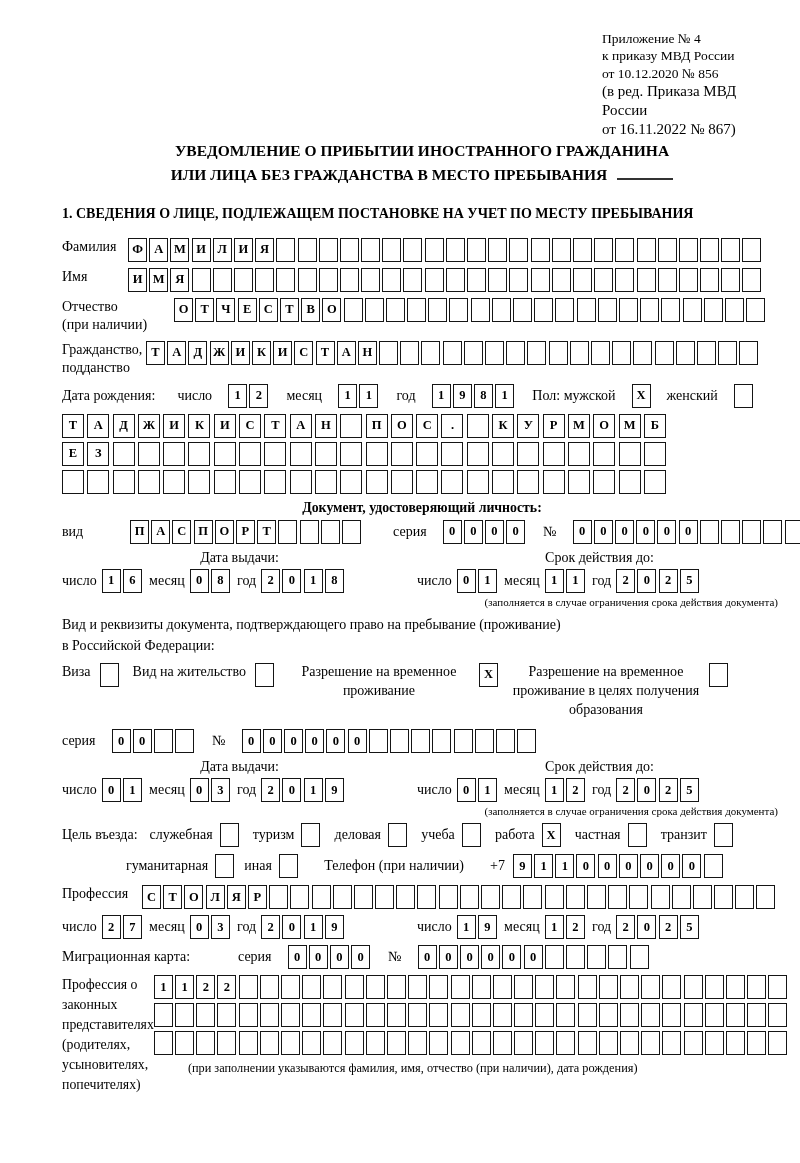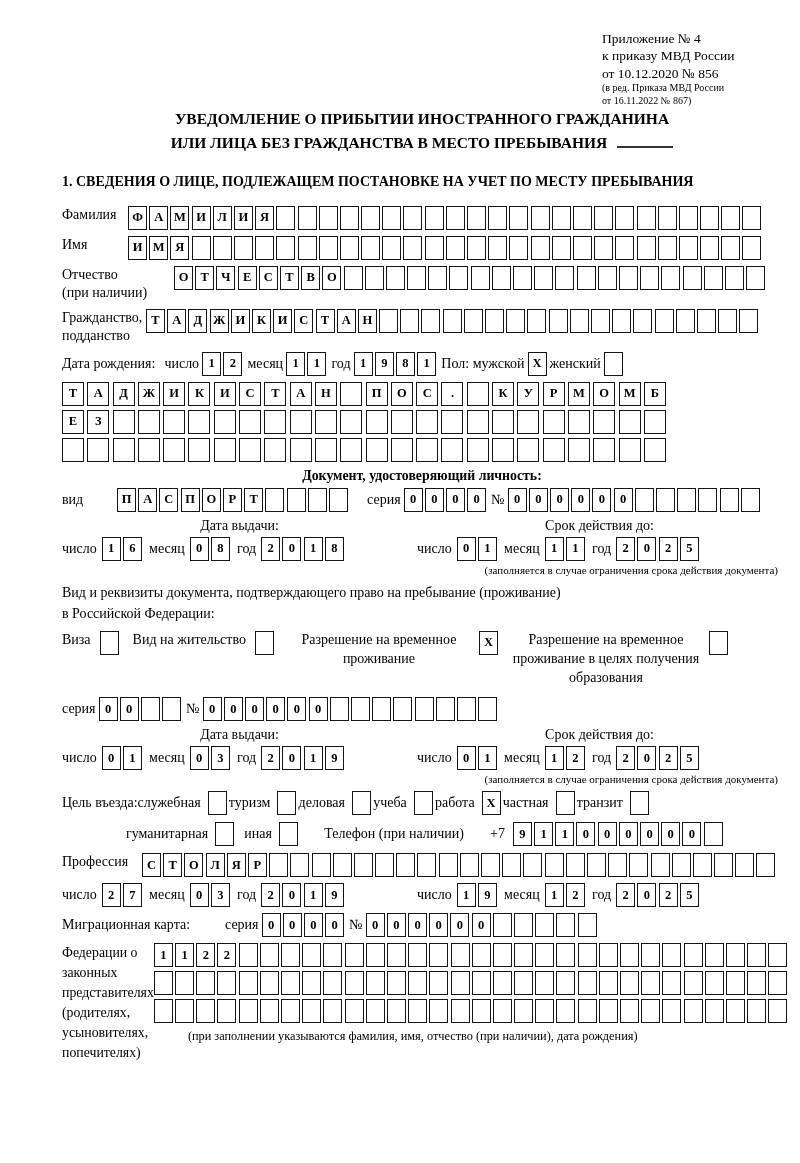--- a/index.html
+++ b/index.html
@@ -1,40 +1,40 @@
 <!DOCTYPE html>
 <html><head>
 <meta charset="utf-8">
 <style>
   * { margin:0; padding:0; box-sizing:border-box; }
   html,body { background:#fff; }
   body { width:800px; font-family:"Liberation Serif","DejaVu Serif",serif; color:#000; }
   .page { width:800px; min-height:1163px; padding:30px 18px 20px 62px; background:#fff; }
 
   .hdr { margin-left:auto; width:180px; font-size:13.5px; line-height:1.28; }
-  .hdr .sub { font-size:10px; }
+  .hdr .sub { font-size:15px; }
   .hdr .sub:first-of-type { margin-top:3px; }
   .forma { text-align:right; padding-right:16px; font-weight:bold; font-size:14.5px; margin:24px 0 16px; letter-spacing:.4px; }
 
   .title { text-align:center; font-weight:bold; font-size:15.5px; line-height:1.5; margin-bottom:20px; }
   .uline { display:inline-block; width:56px; border-bottom:2px solid #333; margin-left:10px; }
 
   .sec { font-weight:bold; font-size:14px; margin-bottom:16px; }
 
   .row { display:flex; align-items:flex-start; margin-bottom:6px; }
   .lbl { font-size:14px; line-height:1.32; flex:0 0 auto; }
   .w65 { width:66px; } .w110 { width:112px; } .w82 { width:84px; }
 
   .cells { display:flex; flex-wrap:nowrap; }
   .cell { width:var(--cw,19px); height:24px; border:1.6px solid #151515; margin-right:var(--gap,2.2px);
           display:inline-flex; align-items:center; justify-content:center;
           font-size:12.5px; font-weight:bold; flex:0 0 auto; background:#fff; }
   .cb { margin:0 0 0 6px; }
 
-  .inline { display:flex; align-items:center; gap:3px; flex-wrap:nowrap; }
+  .inline { display:flex; align-items:center; gap:16px; flex-wrap:nowrap; }
   .gap-l { margin-left:14px; }
 
   .center-head { text-align:center; font-weight:bold; font-size:13.8px; margin:2px 0 4px; }
 
   .dates { margin:4px 0 6px; }
   .dates-h { display:flex; font-size:14px; margin-bottom:3px; }
   .dh-l { width:355px; text-align:center; }
   .dh-r { flex:1; text-align:center; }
   .dates-f { display:flex; align-items:center; }
   .dg { display:flex; align-items:center; gap:5px; }
@@ -42,21 +42,21 @@
   .dates-note { text-align:right; font-size:11px; margin-top:3px; padding-right:4px; }
 
   .intro { font-size:14px; line-height:1.5; }
   .opts { display:flex; align-items:flex-start; margin:7px 0 10px; gap:14px; font-size:14px; }
   .opt { display:flex; align-items:flex-start; gap:9px; }
   .opt .txt { line-height:1.35; }
   .opt .ctr { text-align:center; }
   .mw180 { max-width:182px; } .mw190 { max-width:188px; }
   .opt .cell { margin:0; }
 
-  .purpose1 { display:flex; align-items:center; gap:0; font-size:14px; margin-bottom:7px; }
+  .purpose1 { display:flex; align-items:center; gap:12px; font-size:14px; margin-bottom:7px; }
   .purpose2 { display:flex; align-items:center; gap:8px; font-size:14px; margin-bottom:7px; padding-left:64px; }
   .pitem { display:flex; align-items:center; gap:7px; }
 
   .reps { display:flex; align-items:flex-start; margin-top:4px; }
   .reps-lbl { width:128px; font-size:13.8px; line-height:1.45; }
   .reps-cells .cells { margin-bottom:4px; }
   .final-note { font-size:12.3px; margin:6px 0 0 160px; }
 </style>
 </head>
 <body>
@@ -673,21 +673,21 @@
         <span class="cell"></span>
         <span class="cell"></span>
         <span class="cell"></span>
         <span class="cell"></span>
         <span class="cell"></span>
       </span>
   </div>
 
   <div class="reps">
     <div class="reps-lbl">
-      <div>Федерации о</div>
+      <div>Профессия о</div>
       <div>законных</div>
       <div>представителях</div>
       <div>(родителях,</div>
       <div>усыновителях,</div>
       <div>попечителях)</div>
     </div>
     <div class="reps-cells">
       <div class="cells">
           <span class="cell">1</span>
           <span class="cell">1</span>

